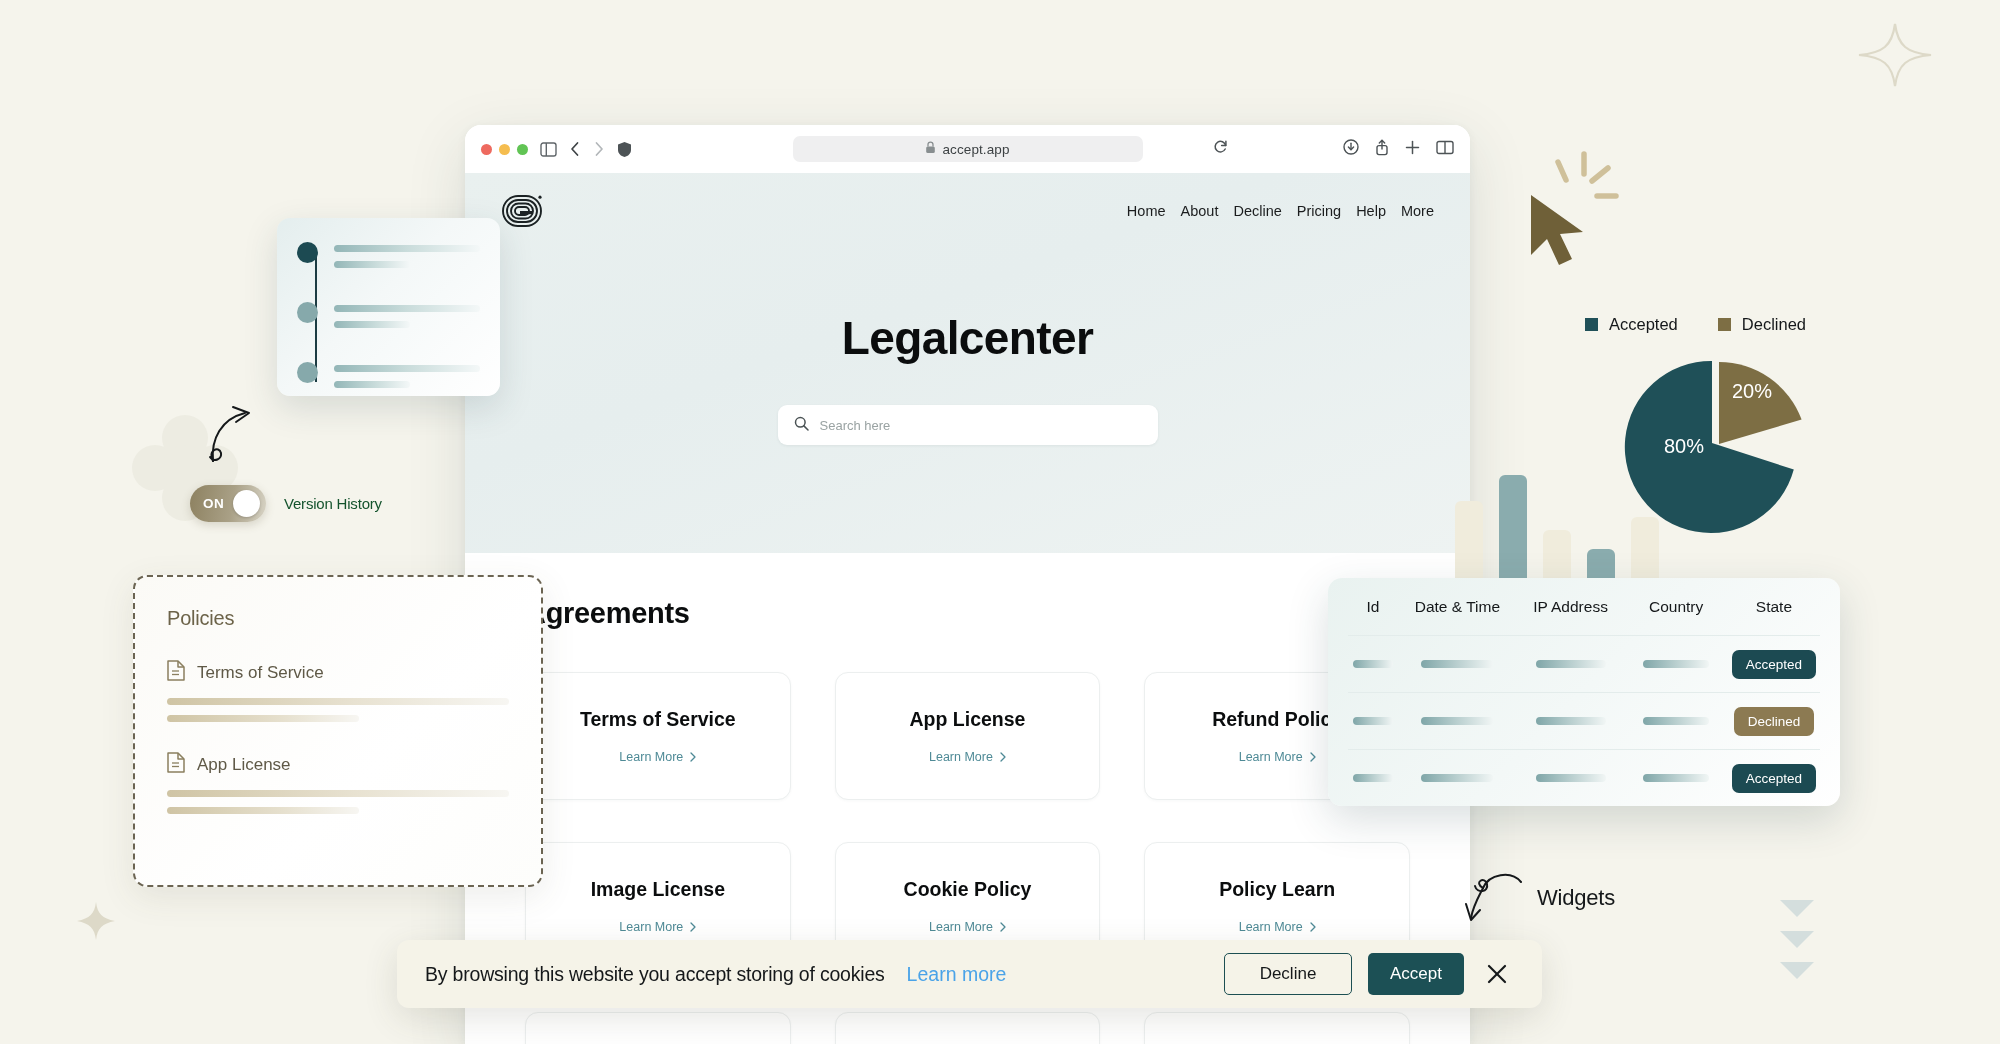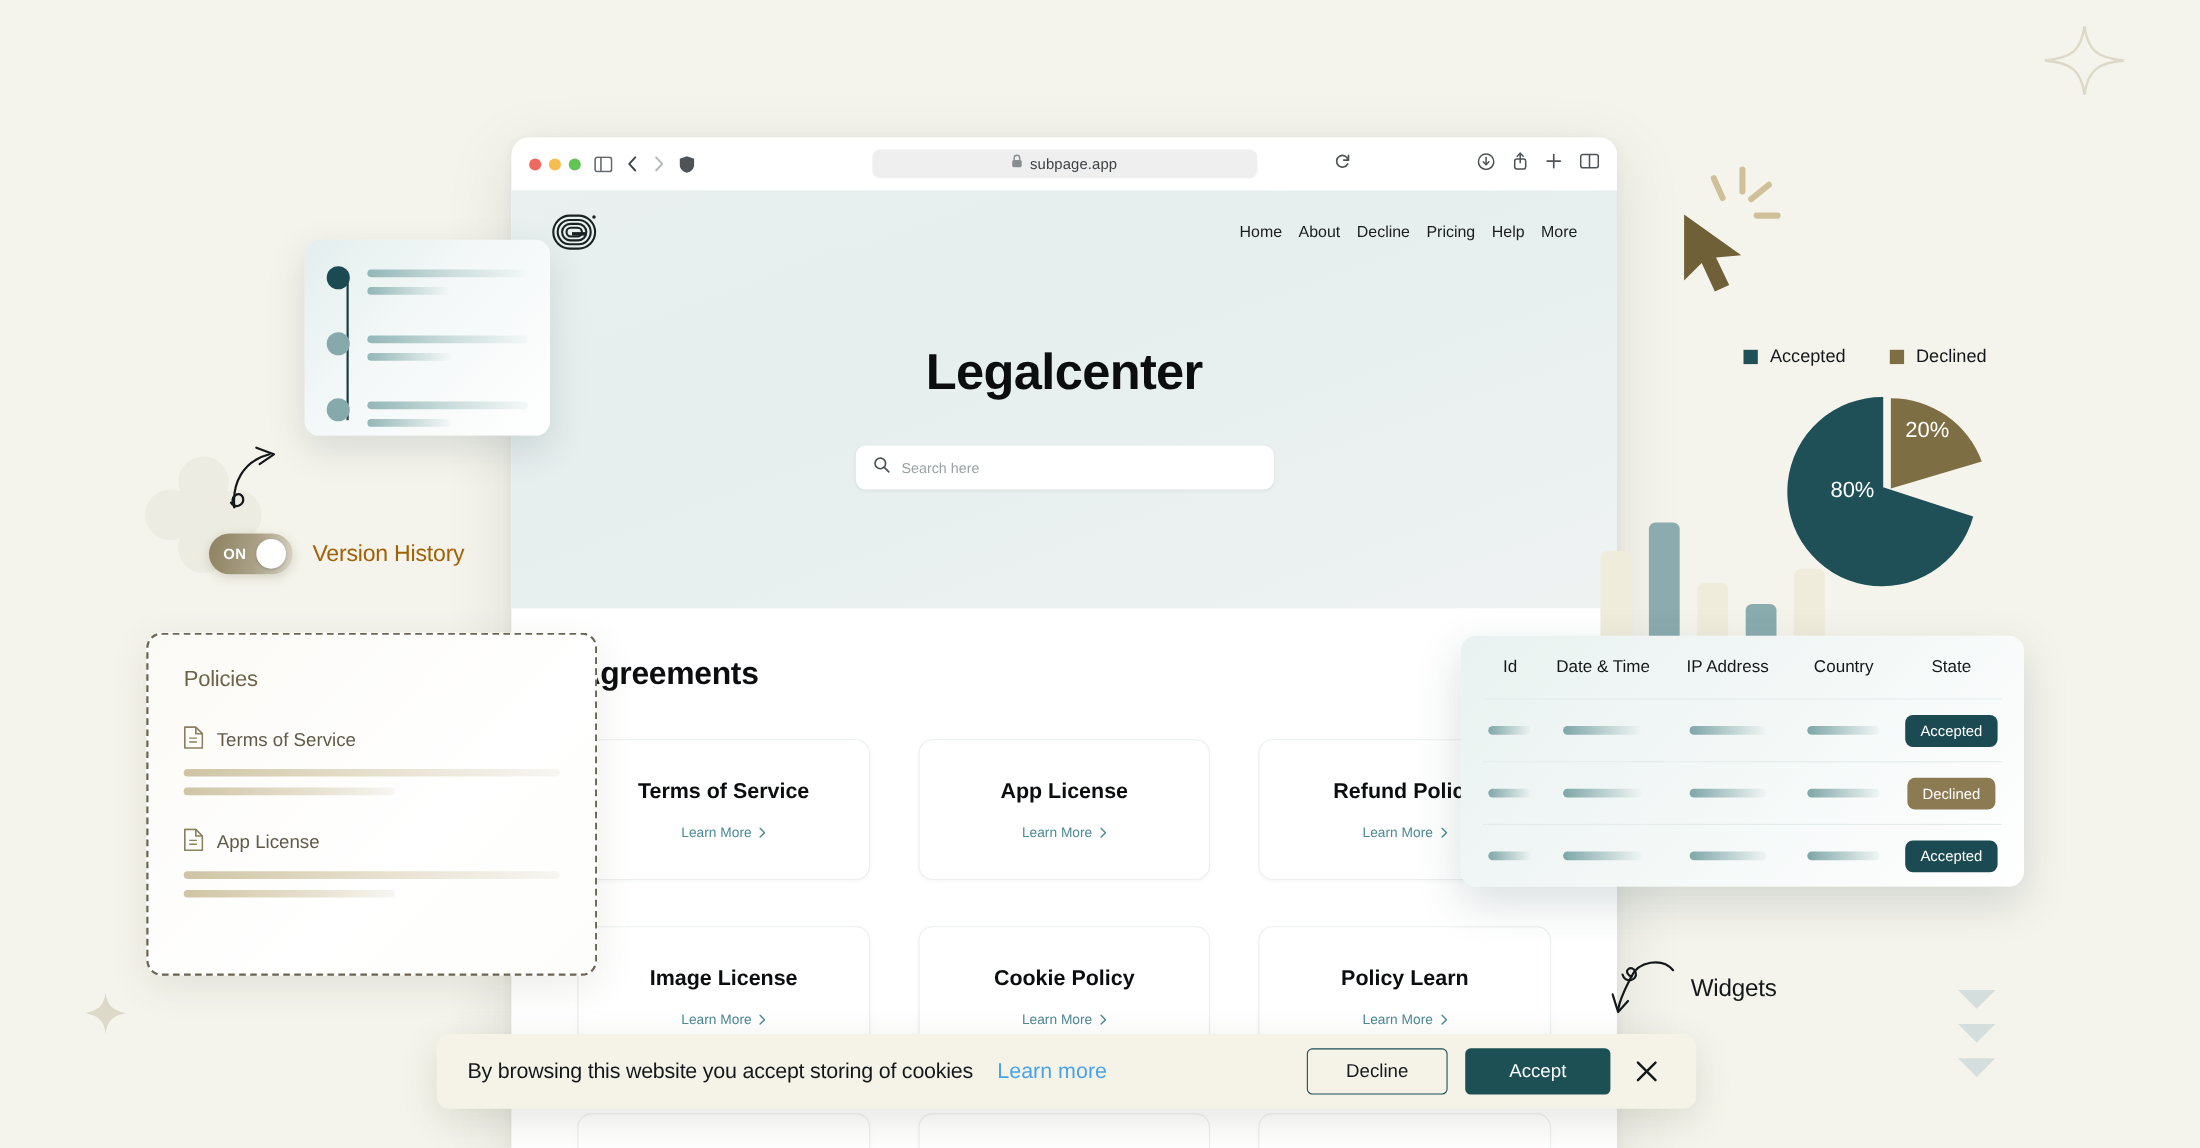--- a/index.html
+++ b/index.html
@@ -99,21 +99,21 @@
   
   #version-toggle { left: 190px; top: 485px; display: flex; align-items: center; gap: 18px; }
   .toggle {
     width: 76px; height: 37px; border-radius: 19px;
     background: linear-gradient(100deg,#8d8160 0%,#a9a086 55%,#d8d4c6 100%);
     display: flex; align-items: center; justify-content: space-between; padding: 0 6px 0 13px;
     box-shadow: 0 3px 10px rgba(90,80,50,.2);
   }
   .toggle-label { font-size: 13.5px; font-weight: 700; color: #fff; letter-spacing: .4px; }
   .toggle-knob { width: 27px; height: 27px; border-radius: 50%; background: #fff; box-shadow: 0 1px 3px rgba(0,0,0,.2); }
-  .toggle-text { font-size: 21px; color: #a16207; letter-spacing: -.2px; }
+  .toggle-text { font-size: 15px; color: #14532d; letter-spacing: -.2px; }
 
   
   #policies-card {
     left: 133px; top: 575px; width: 410px; height: 312px;
     background: linear-gradient(135deg,#fbfaf6 0%,#ffffff 60%,#fdfdfb 100%);
     border: 2px dashed #6b6452; border-radius: 14px; padding: 30px 32px;
     box-shadow: 0 10px 34px rgba(80,75,55,.10);
   }
   #policies-card h2 { font-size: 20px; font-weight: 400; color: #6c6349; letter-spacing: -.2px; }
   .pol-item { margin-top: 30px; }
@@ -181,21 +181,21 @@
     display: flex; align-items: center; padding: 0 28px; gap: 16px;
   }
   .cookie-text { font-size: 19.5px; color: #15181a; letter-spacing: -.2px; }
   .cookie-learn { font-size: 19.5px; color: #4aa3e8; margin-left: 6px; }
   .btn-decline {
     margin-left: auto; width: 128px; height: 42px; border: 1.5px solid #1c4f52; border-radius: 5px;
     background: transparent; color: #15181a; font-size: 17px; font-family: inherit;
     display: flex; align-items: center; justify-content: center;
   }
   .btn-accept {
-    width: 132px; height: 42px; border-radius: 5px; background: #1c5055; color: #fff;
+    width: 96px; height: 42px; border-radius: 5px; background: #1c5055; color: #fff;
     font-size: 17px; font-family: inherit; border: none;
     display: flex; align-items: center; justify-content: center;
   }
   .btn-close { width: 34px; height: 34px; display:flex; align-items:center; justify-content:center; color:#15181a; }
 </style>
 </head>
 <body>
 
 <div id="stage">
 
@@ -243,21 +243,21 @@
           </svg>
       </span>
 
       <div class="url-pill">
         <span>
           <svg width="11" height="13" viewBox="0 0 11 13">
               <path d="M3 5.5V3.6a2.5 2.5 0 0 1 5 0v1.9" fill="none" stroke="#888e90" stroke-width="1.3"></path>
               <rect x="1.2" y="5.4" width="8.6" height="6.6" rx="1.5" fill="#888e90"></rect>
             </svg>
         </span>
-        <span class="url-text">subpage.app</span>
+        <span class="url-text">accept.app</span>
       </div>
 
       <div class="chrome-right">
         <span style="position:absolute;left:-130px;">
           <svg width="15" height="16" viewBox="0 0 15 16">
               <path d="M12.6 6.4A5.3 5.3 0 1 0 12.2 10" fill="none" stroke="#4d5356" stroke-width="1.5" stroke-linecap="round"></path>
               <polyline points="12.9,2.2 12.9,6.6 8.6,6.6" fill="none" stroke="#4d5356" stroke-width="1.5" stroke-linecap="round" stroke-linejoin="round"></polyline>
             </svg>
         </span>
         <span>

